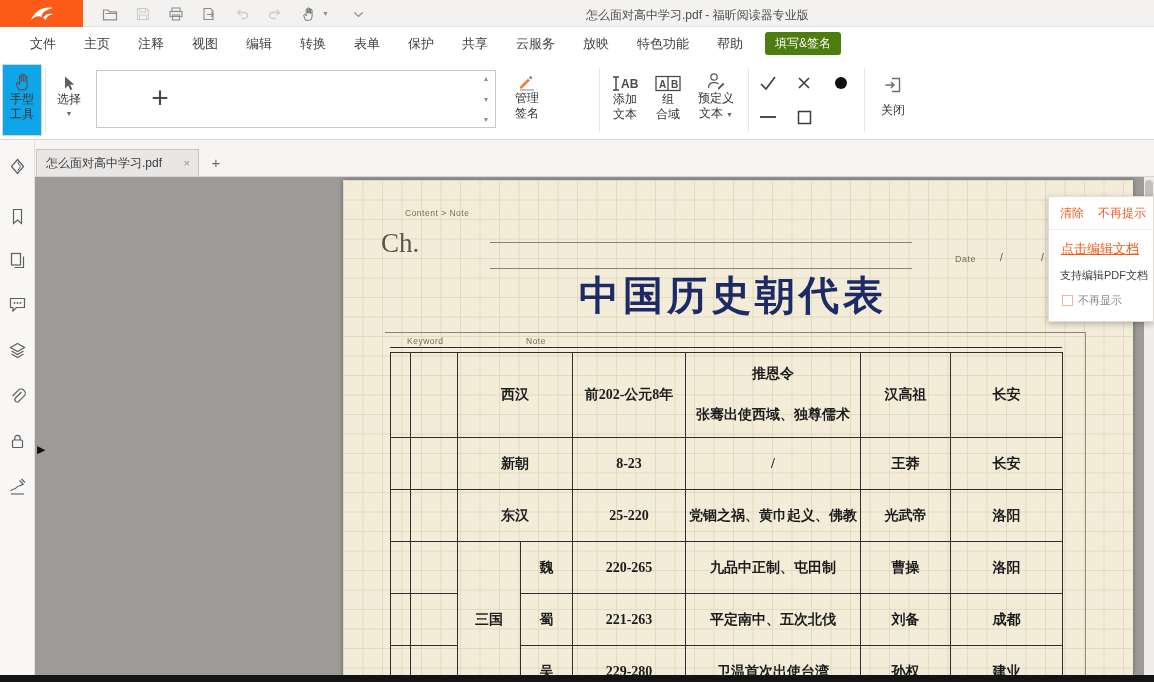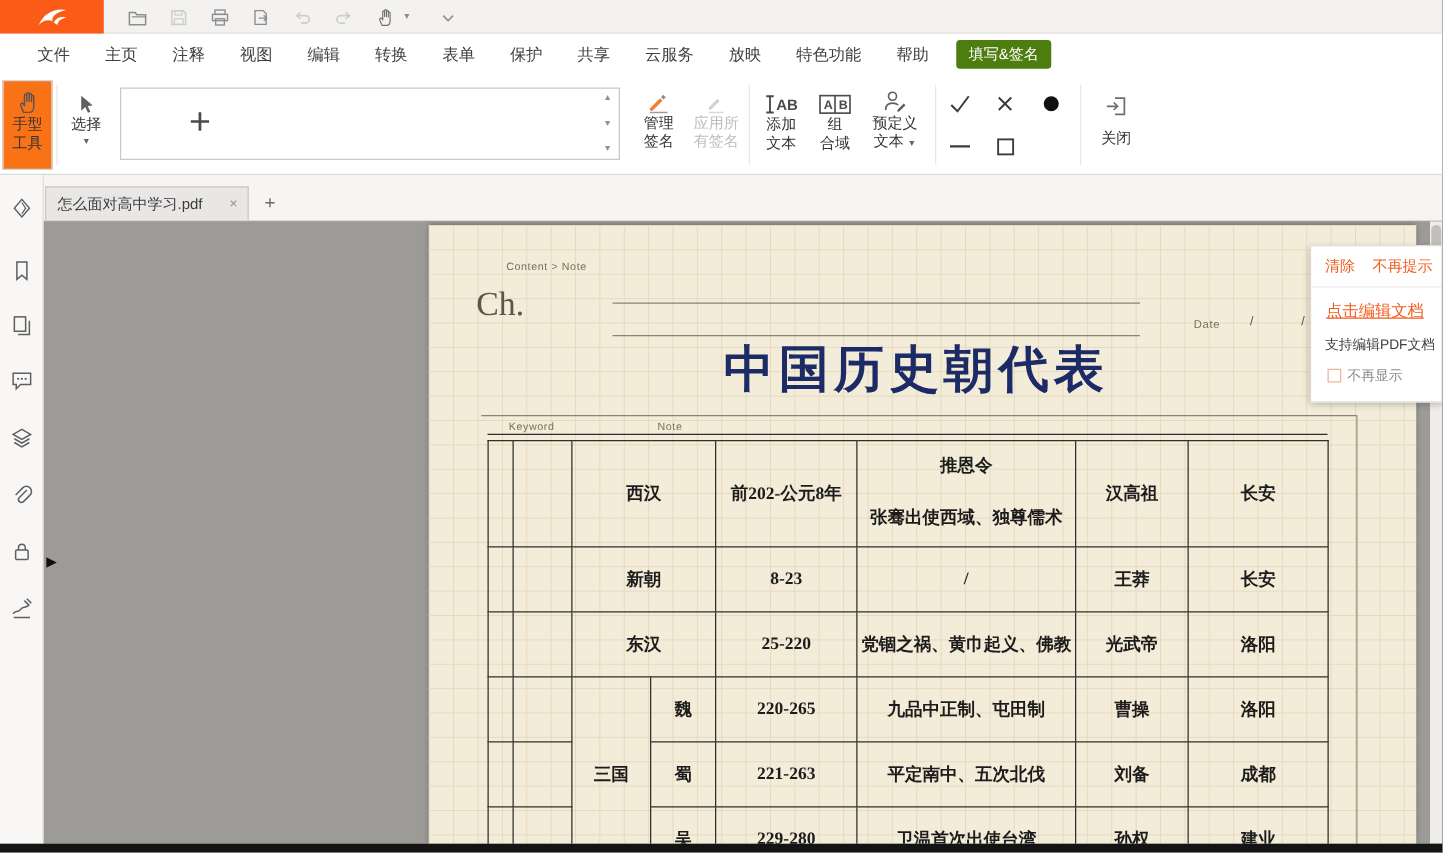--- a/index.html
+++ b/index.html
@@ -21,21 +21,21 @@
   .menubar { position:absolute; left:0; top:27px; width:1154px; height:33px; background:#ffffff; display:flex; align-items:center; padding-left:16px; }
   .menu-item { font-size:13px; color:#3f3f3f; padding:0 14px; height:33px; line-height:33px; cursor:pointer; white-space:nowrap; }
   .fill-sign-badge { margin-left:8px; background:#4d7c0f; color:#fff; font-size:12px; padding:3px 10px; border-radius:3px; cursor:pointer; white-space:nowrap; }
 
   
   .ribbon { position:absolute; left:0; top:60px; width:1154px; height:80px; background:#fff; border-bottom:1px solid #dadada; }
   .rbtn { position:absolute; display:flex; flex-direction:column; align-items:center; cursor:pointer; }
   .rbtn .lbl { font-size:12px; line-height:15px; color:#333; text-align:center; }
   .rbtn.grayed .lbl { color:#bdbdbd; }
   .vdiv { position:absolute; top:8px; width:1px; height:64px; background:#e7e7e7; }
-  .hand-btn { left:2px; top:4px; width:40px; height:72px; background:#f97316; border:1px solid #d7d7d7; justify-content:flex-start; padding-top:7px; }
+  .hand-btn { left:2px; top:4px; width:40px; height:72px; background:#0ea5e9; border:1px solid #d7d7d7; justify-content:flex-start; padding-top:7px; }
   .select-btn { left:48px; top:4px; width:42px; height:72px; padding-top:10px; }
   .dropdown-caret { font-size:7px; color:#666; margin-top:3px; }
   .sigbox { position:absolute; left:96px; top:10px; width:400px; height:58px; background:#fff; border:1px solid #c9c9c9; }
   .sig-plus { position:absolute; left:46px; top:8px; width:34px; height:40px; font-size:30px; font-weight:300; color:#4a4a4a; text-align:center; line-height:38px; cursor:pointer; }
   .sig-arrows { position:absolute; right:2px; top:0; width:14px; height:56px; display:flex; flex-direction:column; align-items:center; justify-content:space-between; padding:4px 0; }
   .sig-arrows span { font-size:7px; color:#8f8f8f; cursor:pointer; }
   .manage-btn { left:506px; top:4px; width:42px; height:72px; padding-top:7px; }
   .apply-btn { left:549px; top:4px; width:48px; height:72px; padding-top:9px; }
   .addtext-btn { left:603px; top:4px; width:44px; height:72px; padding-top:11px; }
   .combine-btn { left:648px; top:4px; width:40px; height:72px; padding-top:11px; }
@@ -166,20 +166,21 @@
             </svg>
           </span>
       </div>
       <span class="mini-arrow">▼</span>
     </div>
     <div class="collapse-btn">
       <svg width="13" height="13" viewBox="0 0 13 13">
           <path d="M2.5 4.5 L6.5 8.5 L10.5 4.5" fill="none" stroke="currentColor" stroke-width="1.2"></path>
         </svg>
     </div>
+    <div class="win-title">怎么面对高中学习.pdf - 福昕阅读器专业版</div>
   </div>
 
   <div class="menubar">
     <span class="menu-item">文件</span>
     <span class="menu-item">主页</span>
     <span class="menu-item">注释</span>
     <span class="menu-item">视图</span>
     <span class="menu-item">编辑</span>
     <span class="menu-item">转换</span>
     <span class="menu-item">表单</span>
@@ -224,30 +225,20 @@
       <span>
           <svg width="20" height="20" viewBox="0 0 20 20">
             <path d="M3 15.5 L11 7.5 L13 9.5 L5 17.5 L3 17.5 Z" fill="#f08038"></path>
             <path d="M11.8 6.6 L13.6 4.8 L15.6 6.8 L13.8 8.6 Z" fill="#8a8a8a"></path>
             <path d="M3 19 h14" stroke="#9a9a9a" stroke-width="1.2"></path>
           </svg>
         </span>
       <div class="lbl">管理</div>
       <div class="lbl">签名</div>
     </div>
-    <div class="rbtn apply-btn grayed">
-      <span>
-          <svg width="20" height="18" viewBox="0 0 20 18">
-            <path d="M4 13 L11 6 L12.8 7.8 L5.8 14.8 L4 14.8 Z" fill="#d2d2d2"></path>
-            <path d="M4 17 h12" stroke="#d8d8d8" stroke-width="1.2"></path>
-          </svg>
-        </span>
-      <div class="lbl">应用所</div>
-      <div class="lbl">有签名</div>
-    </div>
     <div class="vdiv" style="left:599px;"></div>
     <div class="rbtn addtext-btn">
       <span>
           <svg width="28" height="17" viewBox="0 0 28 17">
             <path d="M2 2 h6 M5 2 v13 M2 15 h6" fill="none" stroke="#4a4a4a" stroke-width="1.5"></path>
             <text x="10" y="13" font-size="12" font-weight="bold" fill="#4a4a4a" font-family="Liberation Sans,sans-serif">AB</text>
           </svg>
         </span>
       <div class="lbl">添加</div>
       <div class="lbl">文本</div>

